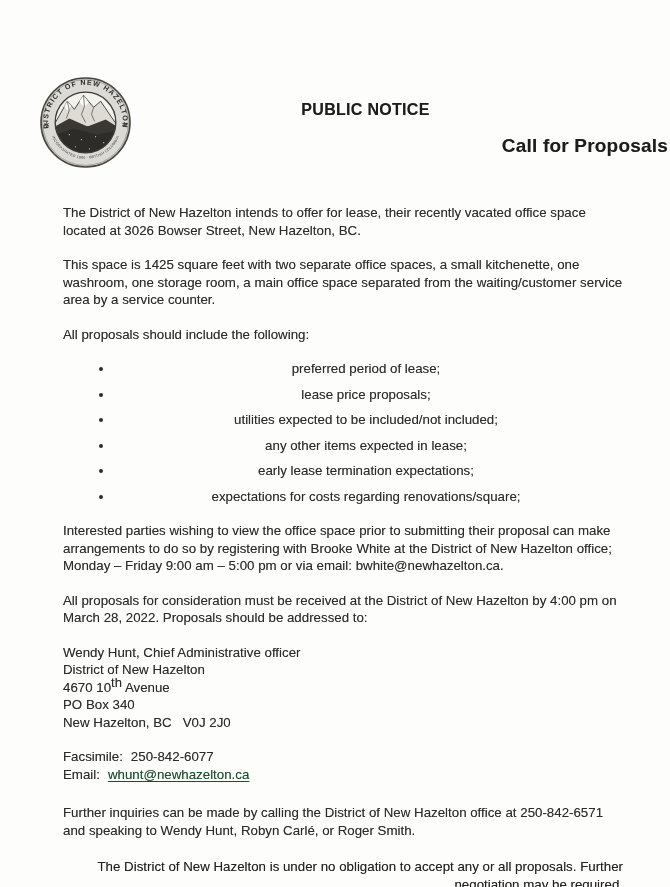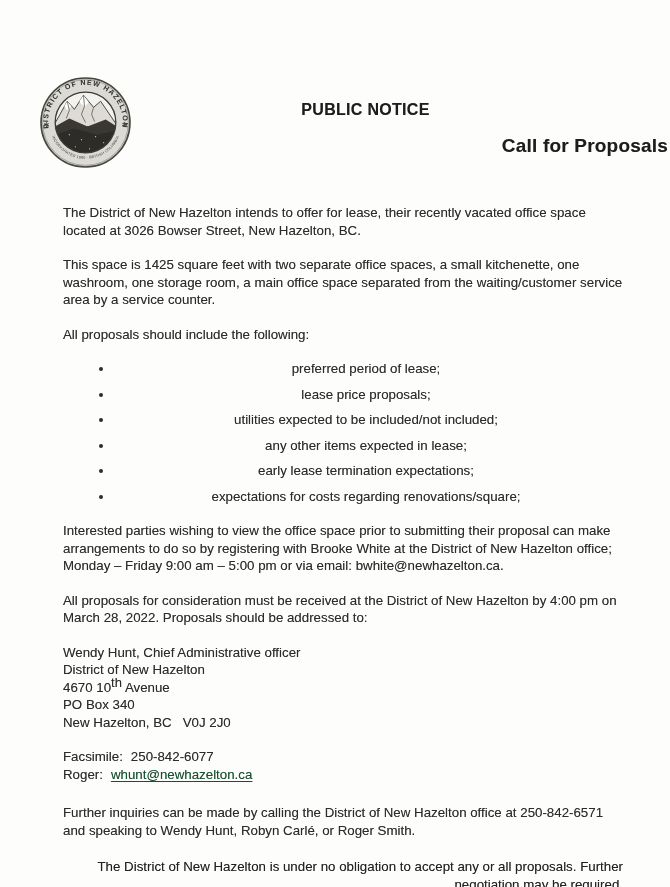--- a/index.html
+++ b/index.html
@@ -142,21 +142,21 @@
     <div class="addr-block">
       <div class="addr-line">Wendy Hunt, Chief Administrative officer</div>
       <div class="addr-line">District of New Hazelton</div>
       <div class="addr-line"><span>4670 10</span><sup>th</sup><span> Avenue</span></div>
       <div class="addr-line">PO Box 340</div>
       <div class="addr-line">New Hazelton, BC   V0J 2J0</div>
     </div>
 
     <div class="contact-block">
       <div class="contact-row"><span>Facsimile:</span><span class="contact-val">250-842-6077</span></div>
-      <div class="contact-row"><span>Roger:</span><span class="contact-val email-link">whunt@newhazelton.ca</span></div>
+      <div class="contact-row"><span>Email:</span><span class="contact-val email-link">whunt@newhazelton.ca</span></div>
     </div>
 
     <p>Further inquiries can be made by calling the District of New Hazelton office at 250-842-6571 and speaking to Wendy Hunt, Robyn Carlé, or Roger Smith.</p>
 
     <p class="closing">The District of New Hazelton is under no obligation to accept any or all proposals.  Further negotiation may be required.</p>
 
   </div>
 </div>
 
 </body></html>

